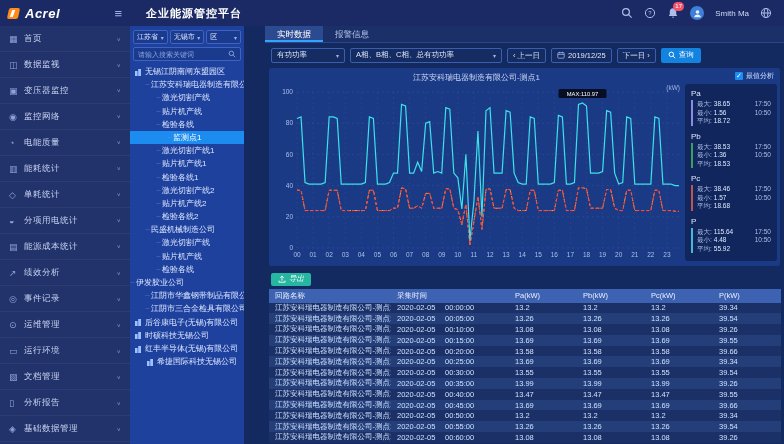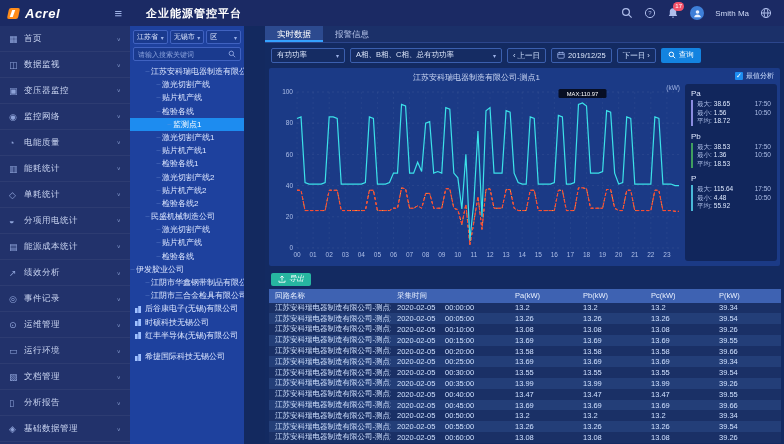--- a/index.html
+++ b/index.html
@@ -240,114 +240,121 @@
         </div>
       </div>
     <div class="search-row">
       <input placeholder="请输入搜索关键词" style="">
       <svg viewBox="0 0 10 10" fill="none" stroke="#9db3e8" stroke-width="1">
           <circle cx="4.2" cy="4.2" r="2.8"></circle>
           <line x1="6.4" y1="6.4" x2="9" y2="9"></line>
         </svg>
     </div>
     <div class="tree-list" id="treeList">
-        <div class="tnode" style="padding-left: 15px;">
-          <span class="dots">····</span>
-          <span>江苏安科瑞电器制造有限公司</span>
-        </div>
-        <div class="tnode" style="padding-left: 26px;">
-          <span class="dots">····</span>
-          <span>激光切割产线</span>
-        </div>
-        <div class="tnode" style="padding-left: 26px;">
-          <span class="dots">····</span>
-          <span>贴片机产线</span>
-        </div>
-        <div class="tnode" style="padding-left: 26px;">
-          <span class="dots">····</span>
-          <span>检验各线</span>
-        </div>
-        <div class="tnode sel" style="padding-left: 37px;">
-          <span class="dots">····</span>
-          <span>监测点1</span>
-        </div>
-        <div class="tnode" style="padding-left: 26px;">
-          <span class="dots">····</span>
-          <span>激光切割产线1</span>
-        </div>
-        <div class="tnode" style="padding-left: 26px;">
-          <span class="dots">····</span>
-          <span>贴片机产线1</span>
-        </div>
-        <div class="tnode" style="padding-left: 26px;">
-          <span class="dots">····</span>
-          <span>检验各线1</span>
-        </div>
-        <div class="tnode" style="padding-left: 26px;">
-          <span class="dots">····</span>
-          <span>激光切割产线2</span>
-        </div>
-        <div class="tnode" style="padding-left: 26px;">
-          <span class="dots">····</span>
-          <span>贴片机产线2</span>
-        </div>
-        <div class="tnode" style="padding-left: 26px;">
-          <span class="dots">····</span>
-          <span>检验各线2</span>
-        </div>
-        <div class="tnode" style="padding-left: 15px;">
-          <span class="dots">····</span>
-          <span>民盛机械制造公司</span>
-        </div>
-        <div class="tnode" style="padding-left: 26px;">
-          <span class="dots">····</span>
-          <span>激光切割产线</span>
-        </div>
-        <div class="tnode" style="padding-left: 26px;">
-          <span class="dots">····</span>
-          <span>贴片机产线</span>
-        </div>
-        <div class="tnode" style="padding-left: 26px;">
-          <span class="dots">····</span>
-          <span>检验各线</span>
-        </div>
-        <div class="tnode" style="">
-          <span class="dots">····</span>
-          <span>伊发胶业公司</span>
-        </div>
-        <div class="tnode" style="padding-left: 15px;">
-          <span class="dots">····</span>
-          <span>江阴市华鑫钢带制品有限公司</span>
-        </div>
-        <div class="tnode" style="padding-left: 15px;">
-          <span class="dots">····</span>
-          <span>江阴市三合金检具有限公司</span>
-        </div>
         <div class="tnode" style="padding-left: 4px;">
           <svg class="bico" viewBox="0 0 8 8" fill="#9fc0ff">
             <rect x="1" y="3" width="2.6" height="5"></rect>
             <rect x="4.2" y="1" width="2.8" height="7"></rect>
           </svg>
+          <span>无锡江阴南闸东盟园区</span>
+        </div>
+        <div class="tnode" style="padding-left: 15px;">
+          <span class="dots">····</span>
+          <span>江苏安科瑞电器制造有限公司</span>
+        </div>
+        <div class="tnode" style="padding-left: 26px;">
+          <span class="dots">····</span>
+          <span>激光切割产线</span>
+        </div>
+        <div class="tnode" style="padding-left: 26px;">
+          <span class="dots">····</span>
+          <span>贴片机产线</span>
+        </div>
+        <div class="tnode" style="padding-left: 26px;">
+          <span class="dots">····</span>
+          <span>检验各线</span>
+        </div>
+        <div class="tnode sel" style="padding-left: 37px;">
+          <span class="dots">····</span>
+          <span>监测点1</span>
+        </div>
+        <div class="tnode" style="padding-left: 26px;">
+          <span class="dots">····</span>
+          <span>激光切割产线1</span>
+        </div>
+        <div class="tnode" style="padding-left: 26px;">
+          <span class="dots">····</span>
+          <span>贴片机产线1</span>
+        </div>
+        <div class="tnode" style="padding-left: 26px;">
+          <span class="dots">····</span>
+          <span>检验各线1</span>
+        </div>
+        <div class="tnode" style="padding-left: 26px;">
+          <span class="dots">····</span>
+          <span>激光切割产线2</span>
+        </div>
+        <div class="tnode" style="padding-left: 26px;">
+          <span class="dots">····</span>
+          <span>贴片机产线2</span>
+        </div>
+        <div class="tnode" style="padding-left: 26px;">
+          <span class="dots">····</span>
+          <span>检验各线2</span>
+        </div>
+        <div class="tnode" style="padding-left: 15px;">
+          <span class="dots">····</span>
+          <span>民盛机械制造公司</span>
+        </div>
+        <div class="tnode" style="padding-left: 26px;">
+          <span class="dots">····</span>
+          <span>激光切割产线</span>
+        </div>
+        <div class="tnode" style="padding-left: 26px;">
+          <span class="dots">····</span>
+          <span>贴片机产线</span>
+        </div>
+        <div class="tnode" style="padding-left: 26px;">
+          <span class="dots">····</span>
+          <span>检验各线</span>
+        </div>
+        <div class="tnode" style="">
+          <span class="dots">····</span>
+          <span>伊发胶业公司</span>
+        </div>
+        <div class="tnode" style="padding-left: 15px;">
+          <span class="dots">····</span>
+          <span>江阴市华鑫钢带制品有限公司</span>
+        </div>
+        <div class="tnode" style="padding-left: 15px;">
+          <span class="dots">····</span>
+          <span>江阴市三合金检具有限公司</span>
+        </div>
+        <div class="tnode" style="padding-left: 4px;">
+          <svg class="bico" viewBox="0 0 8 8" fill="#9fc0ff">
+            <rect x="1" y="3" width="2.6" height="5"></rect>
+            <rect x="4.2" y="1" width="2.8" height="7"></rect>
+          </svg>
           <span>后谷康电子(无锡)有限公司</span>
         </div>
         <div class="tnode" style="padding-left: 4px; font-family: Liberation Serif, serif;">
           <svg class="bico" viewBox="0 0 8 8" fill="#9fc0ff">
             <rect x="1" y="3" width="2.6" height="5"></rect>
             <rect x="4.2" y="1" width="2.8" height="7"></rect>
           </svg>
           <span>时硕科技无锡公司</span>
         </div>
         <div class="tnode" style="padding-left: 4px;">
           <svg class="bico" viewBox="0 0 8 8" fill="#9fc0ff">
             <rect x="1" y="3" width="2.6" height="5"></rect>
             <rect x="4.2" y="1" width="2.8" height="7"></rect>
           </svg>
           <span>红丰半导体(无锡)有限公司</span>
         </div>
-        <div class="tnode" style="padding-left: 4px; margin-top: 8px;">
+        <div class="tnode" style="padding-left: 16px;">
           <svg class="bico" viewBox="0 0 8 8" fill="#9fc0ff">
             <rect x="1" y="3" width="2.6" height="5"></rect>
             <rect x="4.2" y="1" width="2.8" height="7"></rect>
           </svg>
           <span>希捷国际科技无锡公司</span>
         </div>
       </div>
   </div>
 
   <div class="main">
@@ -495,20 +502,39 @@
                 <span class="sv">1.36</span>
                 <span class="st">10:50</span>
               </div>
               <div class="srow">
                 <span>平均:</span>
                 <span class="sv">18.53</span>
               </div>
             </div>
           </div>
           <div class="sgrp">
+            <div class="sname">Pc</div>
+            <div class="sblock" style="border-left-color:#c25450">
+              <div class="srow">
+                <span>最大:</span>
+                <span class="sv">38.46</span>
+                <span class="st">17:50</span>
+              </div>
+              <div class="srow">
+                <span>最小:</span>
+                <span class="sv">1.57</span>
+                <span class="st">10:50</span>
+              </div>
+              <div class="srow">
+                <span>平均:</span>
+                <span class="sv">18.68</span>
+              </div>
+            </div>
+          </div>
+          <div class="sgrp">
             <div class="sname">P</div>
             <div class="sblock" style="border-left-color:#49b8d8">
               <div class="srow">
                 <span>最大:</span>
                 <span class="sv">115.64</span>
                 <span class="st">17:50</span>
               </div>
               <div class="srow">
                 <span>最小:</span>
                 <span class="sv">4.48</span>

